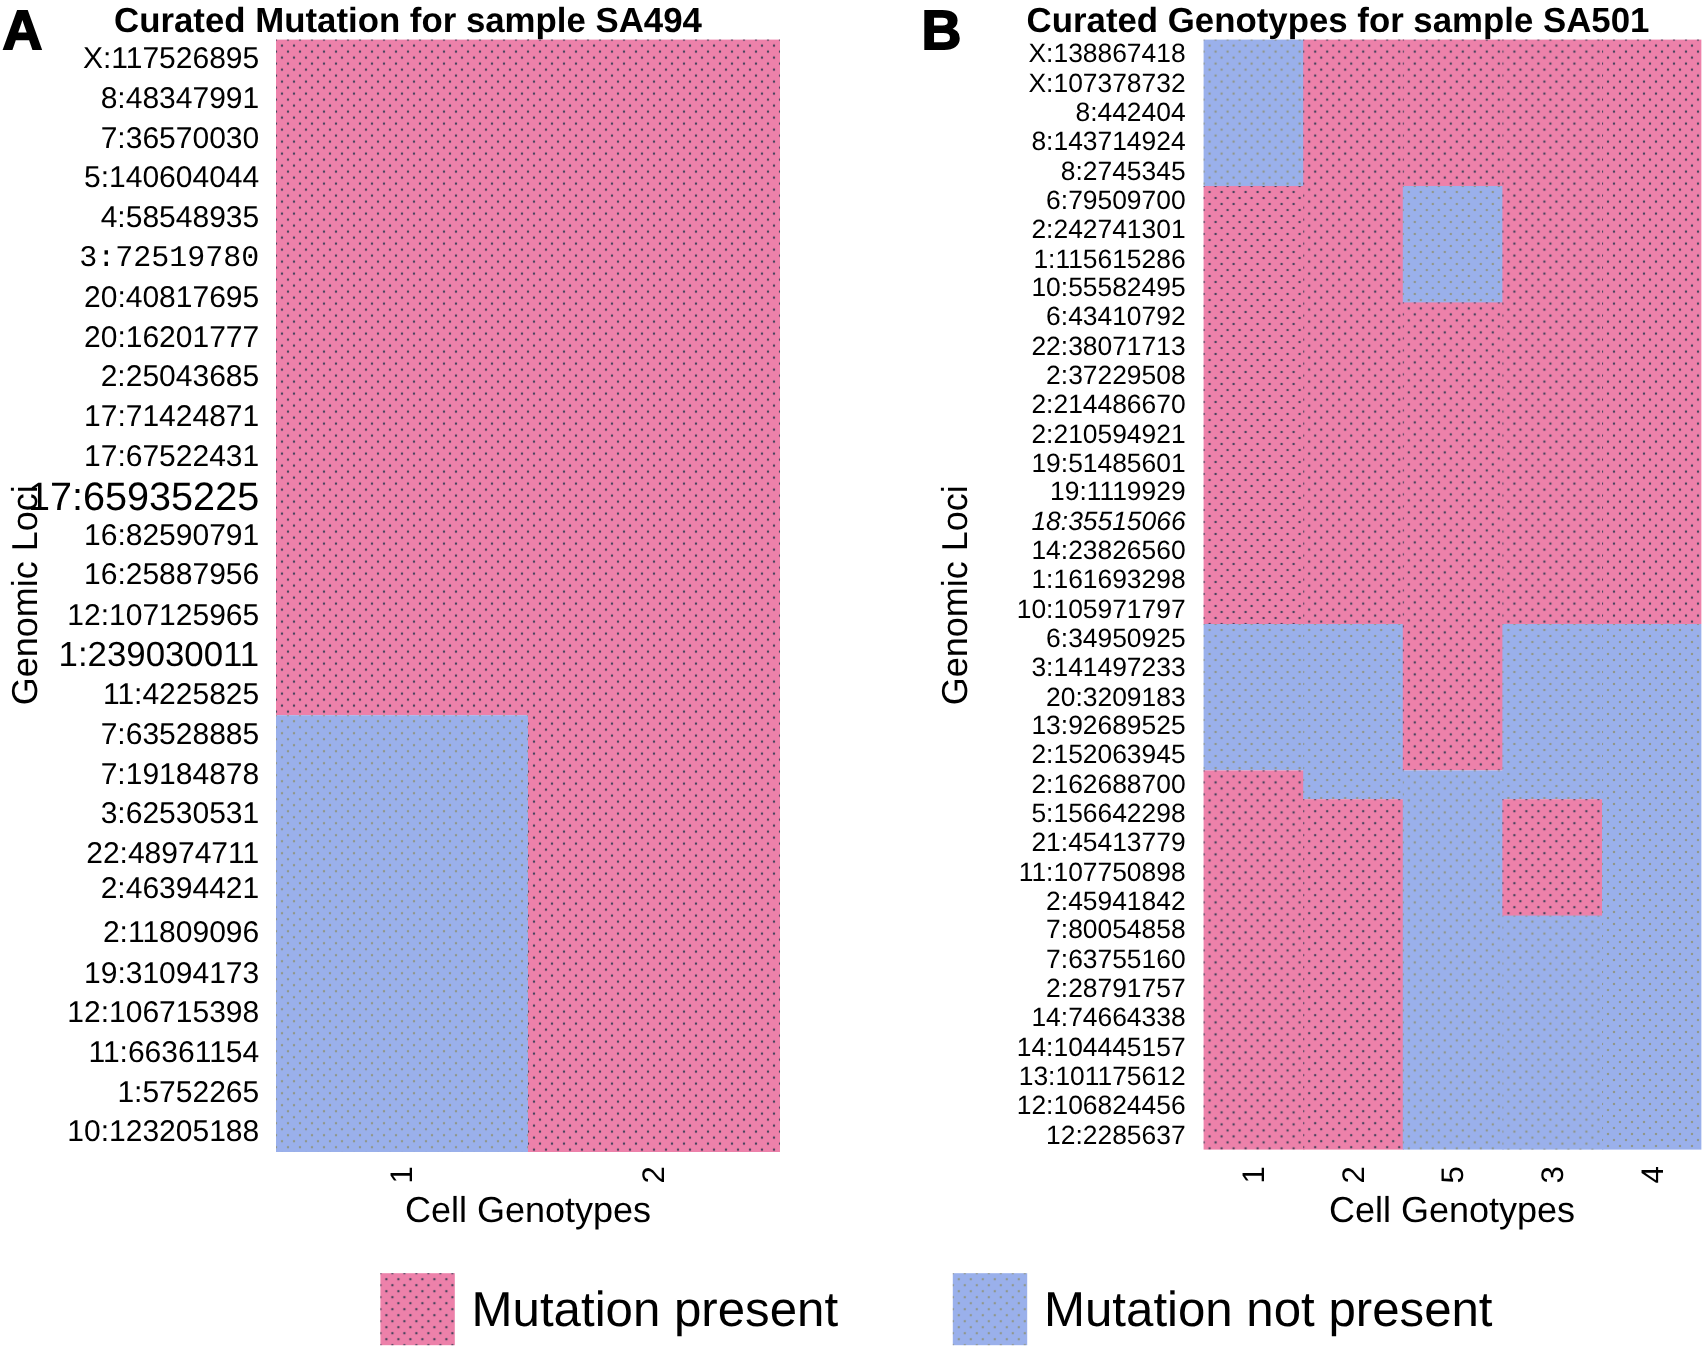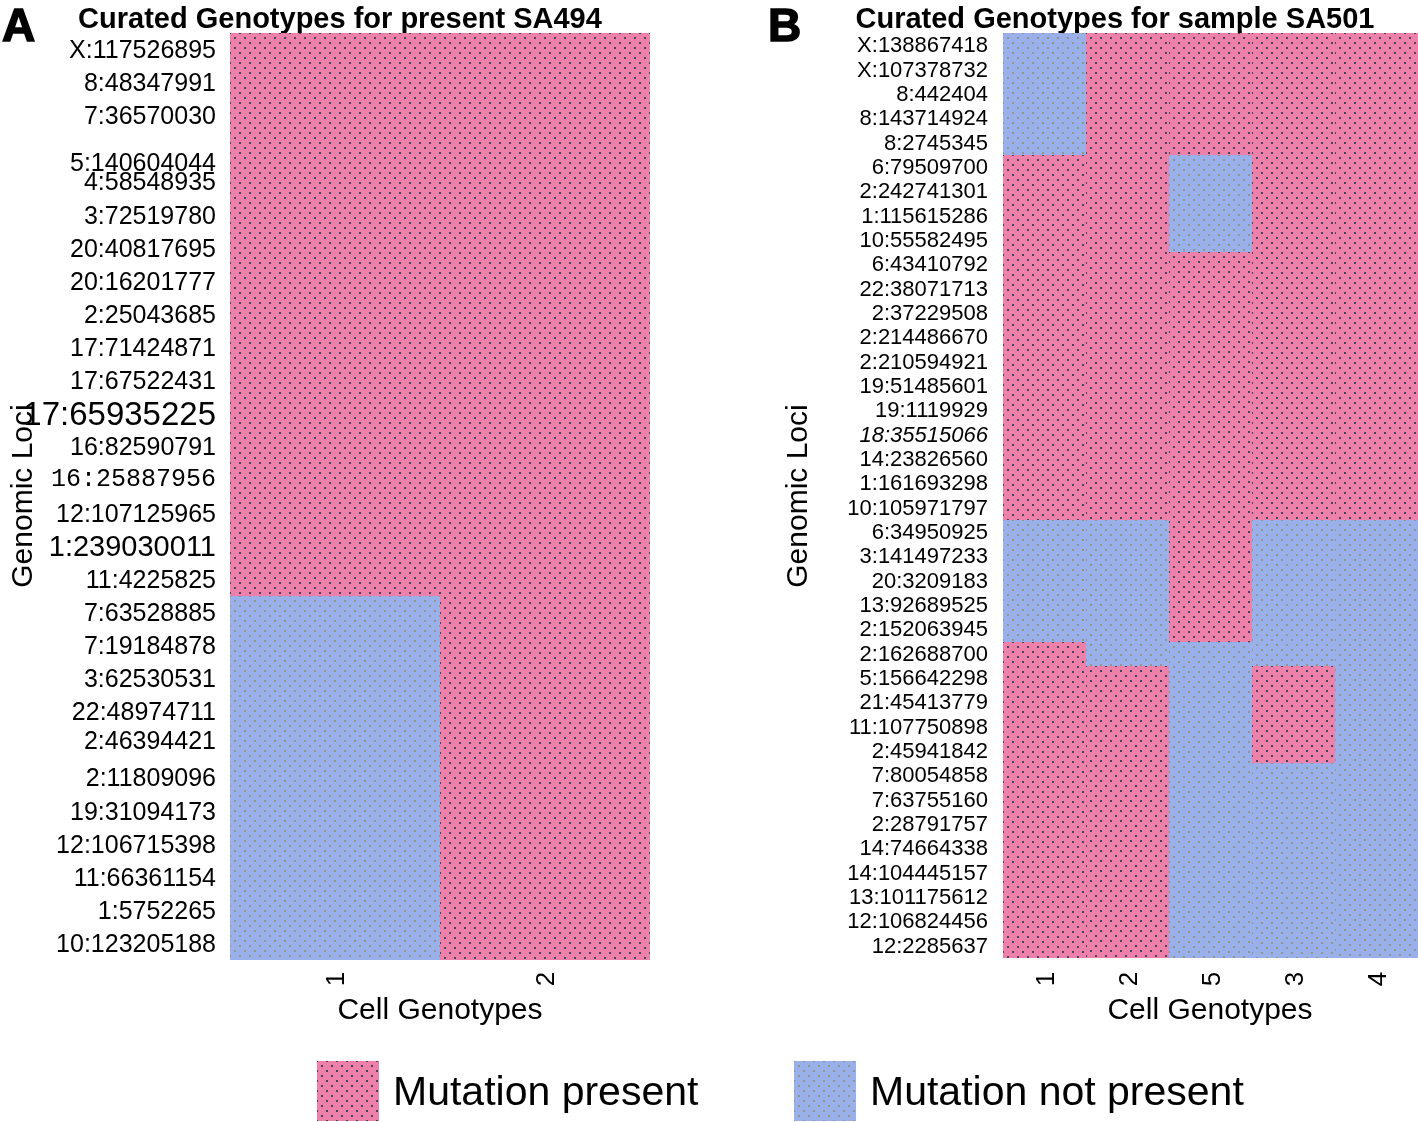--- a/index.html
+++ b/index.html
@@ -53,38 +53,38 @@
   .legend-swatch{position:absolute;width:62px;height:60px;}
   .legend-label{
     position:absolute;height:60px;display:flex;align-items:center;
     font-size:41px;white-space:nowrap;
   }
 </style>
 </head>
 <body>
 
 <div class="panel-letter" style="left:2px;">A</div>
-<div class="panel-title" style="left:40px;width:600px;">Curated Genotypes for present SA494</div>
+<div class="panel-title" style="left:40px;width:600px;">Curated Mutation for sample SA494</div>
 <div class="y-axis-title" style="left:22px;top:496px;">Genomic Loci</div>
 <div class="x-axis-title" style="left:440px;top:992px;">Cell Genotypes</div>
 <div id="panelA" class="abs">
     <div class="ytick" style="left: 30px; width: 186px; top: 33px; height: 33.1071px; font-size: 25px;">X:117526895</div>
     <div class="ytick" style="left: 30px; width: 186px; top: 66.1071px; height: 33.1071px; font-size: 25px;">8:48347991</div>
     <div class="ytick" style="left: 30px; width: 186px; top: 99.2143px; height: 33.1071px; font-size: 25px;">7:36570030</div>
-    <div class="ytick" style="left: 30px; width: 186px; top: 132.321px; height: 33.1071px; font-size: 25px; margin-top: 14px;">5:140604044</div>
+    <div class="ytick" style="left: 30px; width: 186px; top: 132.321px; height: 33.1071px; font-size: 25px;">5:140604044</div>
     <div class="ytick" style="left: 30px; width: 186px; top: 165.429px; height: 33.1071px; font-size: 25px;">4:58548935</div>
-    <div class="ytick" style="left: 30px; width: 186px; top: 198.536px; height: 33.1071px; font-size: 25px;">3:72519780</div>
+    <div class="ytick" style="left: 30px; width: 186px; top: 198.536px; height: 33.1071px; font-size: 25px; font-family: Liberation Mono, monospace;">3:72519780</div>
     <div class="ytick" style="left: 30px; width: 186px; top: 231.643px; height: 33.1071px; font-size: 25px;">20:40817695</div>
     <div class="ytick" style="left: 30px; width: 186px; top: 264.75px; height: 33.1071px; font-size: 25px;">20:16201777</div>
     <div class="ytick" style="left: 30px; width: 186px; top: 297.857px; height: 33.1071px; font-size: 25px;">2:25043685</div>
     <div class="ytick" style="left: 30px; width: 186px; top: 330.964px; height: 33.1071px; font-size: 25px;">17:71424871</div>
     <div class="ytick" style="left: 30px; width: 186px; top: 364.071px; height: 33.1071px; font-size: 25px; text-align: right;">17:67522431</div>
     <div class="ytick" style="left: 30px; width: 186px; top: 397.179px; height: 33.1071px; font-size: 33px;">17:65935225</div>
     <div class="ytick" style="left: 30px; width: 186px; top: 430.286px; height: 33.1071px; font-size: 25px;">16:82590791</div>
-    <div class="ytick" style="left: 30px; width: 186px; top: 463.393px; height: 33.1071px; font-size: 25px; font-family: Liberation Mono, monospace;">16:25887956</div>
+    <div class="ytick" style="left: 30px; width: 186px; top: 463.393px; height: 33.1071px; font-size: 25px;">16:25887956</div>
     <div class="ytick" style="left: 30px; width: 186px; top: 496.5px; height: 33.1071px; font-size: 25px;">12:107125965</div>
     <div class="ytick" style="left: 30px; width: 186px; top: 529.607px; height: 33.1071px; font-size: 29px;">1:239030011</div>
     <div class="ytick" style="left: 30px; width: 186px; top: 562.714px; height: 33.1071px; font-size: 25px;">11:4225825</div>
     <div class="ytick" style="left: 30px; width: 186px; top: 595.821px; height: 33.1071px; font-size: 25px;">7:63528885</div>
     <div class="ytick" style="left: 30px; width: 186px; top: 628.929px; height: 33.1071px; font-size: 25px;">7:19184878</div>
     <div class="ytick" style="left: 30px; width: 186px; top: 662.036px; height: 33.1071px; font-size: 25px;">3:62530531</div>
     <div class="ytick" style="left: 30px; width: 186px; top: 695.143px; height: 33.1071px; font-size: 25px;">22:48974711</div>
     <div class="ytick" style="left: 30px; width: 186px; top: 724px; height: 33.1071px; font-size: 25px;">2:46394421</div>
     <div class="ytick" style="left: 30px; width: 186px; top: 761.357px; height: 33.1071px; font-size: 25px;">2:11809096</div>
     <div class="ytick" style="left: 30px; width: 186px; top: 794.464px; height: 33.1071px; font-size: 25px;">19:31094173</div>

